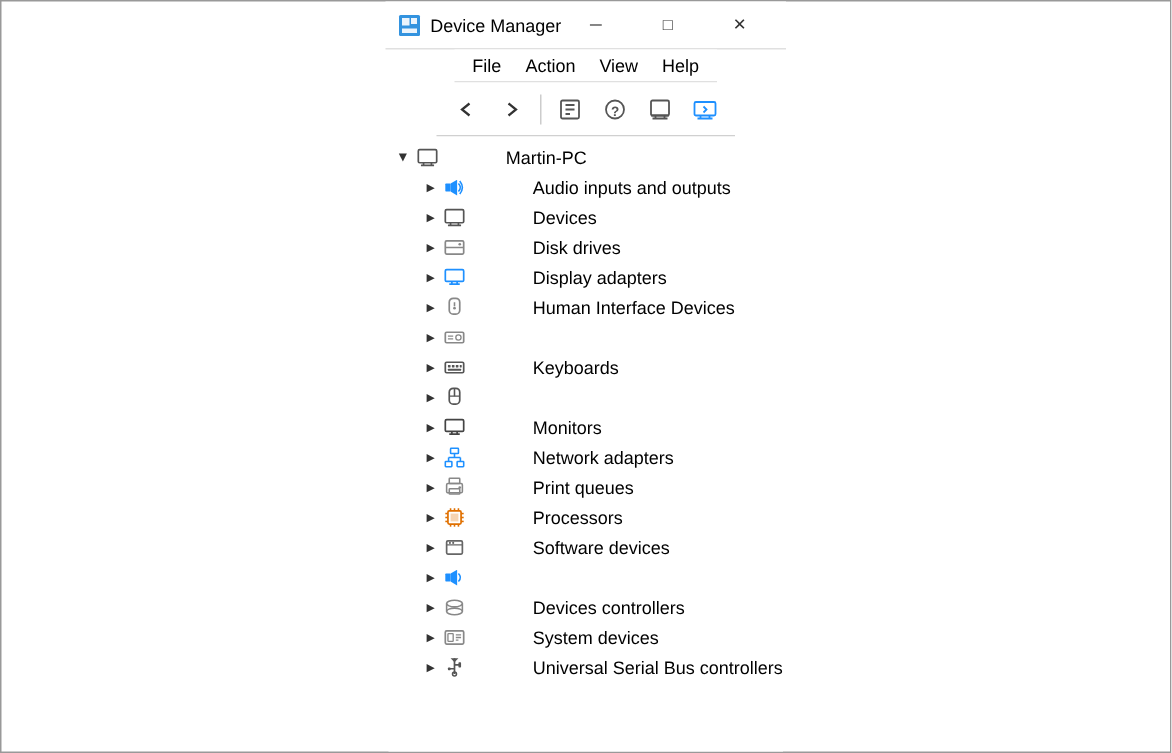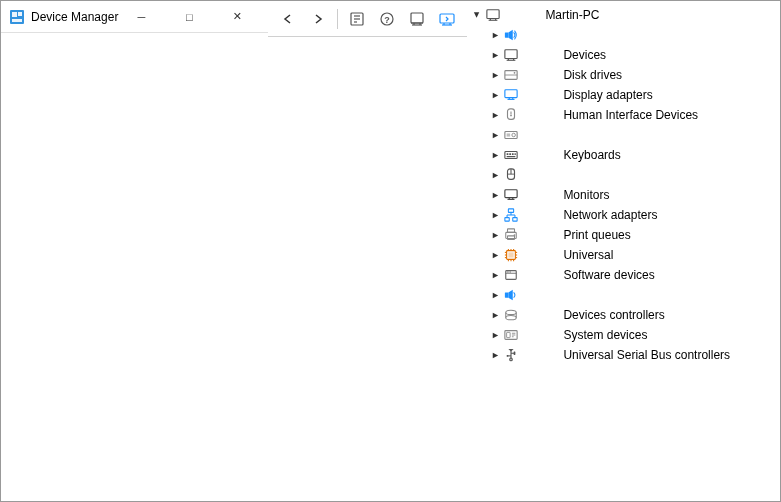--- a/index.html
+++ b/index.html
@@ -10,21 +10,22 @@
       width: 781px;
       height: 502px;
       overflow: hidden;
     }
     .window {
       width: 781px;
       height: 502px;
       background: #fff;
       border: 1px solid #999;
       display: flex;
-      flex-direction: row;
+      flex-direction: column;
+      align-items: center;
     }
     .title-bar {
       background: #fff;
       height: 32px;
       display: flex;
       align-items: center;
       padding: 0 8px;
       border-bottom: 1px solid #e0e0e0;
       user-select: none;
     }
@@ -164,20 +165,26 @@
       </svg>
     </div>
     <span class="title-bar-text">Device Manager</span>
     <div class="title-bar-controls">
       <button class="title-bar-btn">─</button>
       <button class="title-bar-btn">□</button>
       <button class="title-bar-btn close">✕</button>
     </div>
   </div>
 
+  <div class="menu-bar">
+    <div class="menu-item">File</div>
+    <div class="menu-item">Action</div>
+    <div class="menu-item">View</div>
+    <div class="menu-item">Help</div>
+  </div>
 
   <div class="toolbar">
     <button class="toolbar-btn" title="Back">
       <svg width="16" height="16" viewBox="0 0 16 16">
           <polyline points="10,4 5,8 10,12" fill="none" stroke="#333" stroke-width="1.5"></polyline>
         </svg>
     </button>
     <button class="toolbar-btn" title="Forward">
       <svg width="16" height="16" viewBox="0 0 16 16">
           <polyline points="6,4 11,8 6,12" fill="none" stroke="#333" stroke-width="1.5"></polyline>
@@ -240,20 +247,21 @@
             <div class="tree-item" style="padding-left:20px;">
               <span class="chevron">►</span>
               <span class="item-icon icon-audio">
                 <svg width="14" height="14" viewBox="0 0 16 16">
                   <rect x="1" y="5" width="4" height="6" fill="#1e90ff" rx="0.5"></rect>
                   <polygon points="5,5 10,2 10,14 5,11" fill="#1e90ff"></polygon>
                   <path d="M11,5 Q14,8 11,11" fill="none" stroke="#1e90ff" stroke-width="1.2"></path>
                   <path d="M12,3 Q16,8 12,13" fill="none" stroke="#1e90ff" stroke-width="1.2"></path>
                 </svg>
               </span>
+              <span class="item-label">Audio inputs and outputs</span>
             </div>
           </li>
 
           <li>
             <div class="tree-item" style="padding-left:20px;">
               <span class="chevron">►</span>
               <span class="item-icon">
                 <svg width="14" height="14" viewBox="0 0 16 16">
                   <rect x="1" y="2" width="14" height="10" rx="1" fill="none" stroke="#555" stroke-width="1.3"></rect>
                   <line x1="5" y1="12" x2="5" y2="14" stroke="#555" stroke-width="1.3"></line>
@@ -414,21 +422,21 @@
                   <line x1="8" y1="13" x2="8" y2="15" stroke="#e07000" stroke-width="1.2"></line>
                   <line x1="11" y1="13" x2="11" y2="15" stroke="#e07000" stroke-width="1.2"></line>
                   <line x1="1" y1="5" x2="3" y2="5" stroke="#e07000" stroke-width="1.2"></line>
                   <line x1="1" y1="8" x2="3" y2="8" stroke="#e07000" stroke-width="1.2"></line>
                   <line x1="1" y1="11" x2="3" y2="11" stroke="#e07000" stroke-width="1.2"></line>
                   <line x1="13" y1="5" x2="15" y2="5" stroke="#e07000" stroke-width="1.2"></line>
                   <line x1="13" y1="8" x2="15" y2="8" stroke="#e07000" stroke-width="1.2"></line>
                   <line x1="13" y1="11" x2="15" y2="11" stroke="#e07000" stroke-width="1.2"></line>
                 </svg>
               </span>
-              <span class="item-label">Universal</span>
+              <span class="item-label">Processors</span>
             </div>
           </li>
 
           <li>
             <div class="tree-item" style="padding-left:20px;">
               <span class="chevron">►</span>
               <span class="item-icon">
                 <svg width="14" height="14" viewBox="0 0 16 16">
                   <rect x="2" y="3" width="12" height="10" rx="1" fill="none" stroke="#666" stroke-width="1.3"></rect>
                   <line x1="2" y1="6" x2="14" y2="6" stroke="#666" stroke-width="1"></line>

